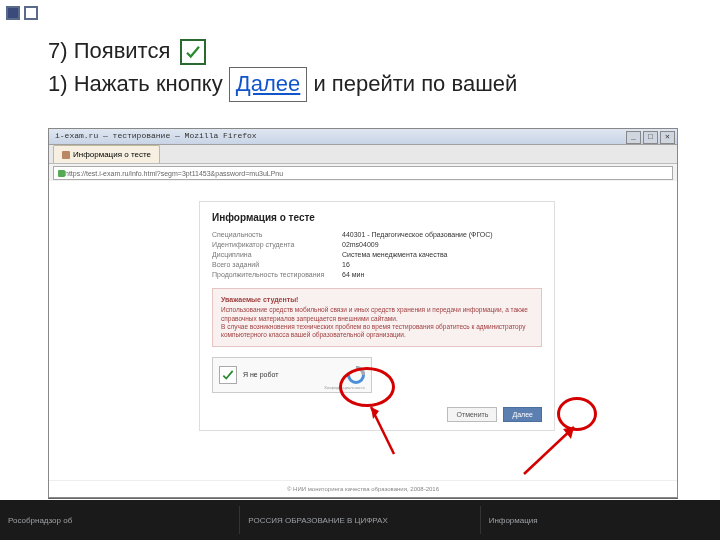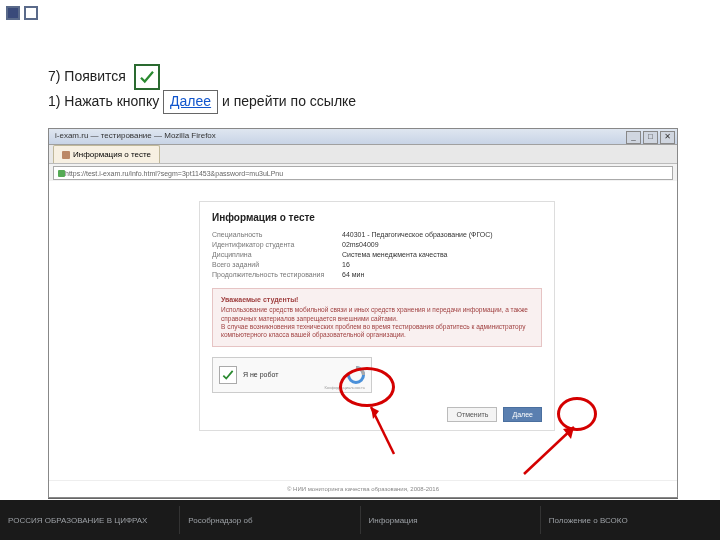--- a/index.html
+++ b/index.html
@@ -1,27 +1,27 @@
 <!DOCTYPE html>
 <html><head>
 <meta charset="utf-8">
 <style>
   body { margin:0; width:720px; height:540px; font-family:Arial,sans-serif; background:#fff; position:relative; overflow:hidden; }
   .top-decor { position:absolute; top:6px; left:6px; display:flex; gap:4px; }
   .sq { width:10px; height:10px; background:#fff; border:2px solid #5a6a8a; }
   .sq.filled { background:#3a4a7a; }
-  .instructions { position:absolute; top:64px; left:48px; right:48px; font-size:14px; color:#222; line-height:1.4; }
+  .instructions { position:absolute; top:36px; left:48px; right:48px; font-size:22px; color:#222; line-height:1.4; }
   .instructions p { margin:0; }
   .check-inline { display:inline-flex; align-items:center; justify-content:center; width:22px; height:22px; border:2px solid #2a6a30; vertical-align:middle; margin-left:4px; }
   .check-inline svg { width:18px; height:18px; }
   .link-inline { display:inline-block; border:1px solid #666; padding:1px 6px; }
   .link-inline span { color:#1155cc; text-decoration:underline; }
 
   .browser-frame { position:absolute; top:128px; left:48px; width:628px; height:368px; background:#e4e4e4; border:1px solid #888; box-shadow:0 1px 0 #666; }
-  .titlebar { height:16px; background:linear-gradient(#dfe6f0,#c8d4e6); border-bottom:1px solid #a0a0a0; position:relative; font-size:8px; color:#333; padding:2px 6px; box-sizing:border-box; }
+  .titlebar { height:16px; background:linear-gradient(#dfe6f0,#c8d4e6); border-bottom:1px solid #a0a0a0; position:relative; font-size:8px; color:#333; padding:2px 6px; box-sizing:border-box;font-family:Liberation Mono, monospace; }
   .win-btns { position:absolute; right:2px; top:2px; display:flex; gap:2px; }
   .win-btn { width:13px; height:11px; background:#d0d6e0; border:1px solid #888; font-size:8px; line-height:9px; text-align:center; }
   .tabbar { height:18px; background:#e8e8e8; border-bottom:1px solid #bbb; display:flex; align-items:end; padding-left:4px; }
   .tab { background:#f7f0e2; border:1px solid #c0b89a; border-bottom:none; height:15px; font-size:8px; padding:1px 8px; border-radius:2px 2px 0 0; display:flex; align-items:center; gap:3px; }
   .tab::before { content:""; width:8px; height:8px; background:#b86; border-radius:1px; }
   .urlbar { height:18px; background:#f2f2f2; border-bottom:1px solid #bbb; display:flex; align-items:center; padding:0 4px; gap:4px; }
   .url-input { flex:1; height:12px; background:#fff; border:1px solid #aaa; font-size:7px; color:#666; padding:0 4px; display:flex; align-items:center; overflow:hidden; white-space:nowrap; }
   .lock { width:7px; height:7px; background:#5a5; border-radius:1px; flex:none; }
 
   .page { position:absolute; top:52px; left:0; right:0; bottom:0; background:#fff; }
@@ -69,21 +69,21 @@
     <span>7) Появится</span>
     <span class="check-inline">
       <svg viewBox="0 0 24 24">
           <path d="M4 13 L9 18 L20 5" stroke="#2a8a30" stroke-width="3" fill="none"></path>
         </svg>
     </span>
   </p>
   <p>
     <span>1) Нажать кнопку</span>
     <span class="link-inline"><span>Далее</span></span>
-    <span>и перейти по ссылке</span>
+    <span>и перейти по вашей</span>
   </p>
 </div>
 
 <div class="browser-frame">
   <div class="titlebar">
     <span>i-exam.ru — тестирование — Mozilla Firefox</span>
     <div class="win-btns">
       <div class="win-btn">_</div>
       <div class="win-btn">□</div>
       <div class="win-btn">✕</div>
@@ -160,24 +160,21 @@
     <polygon points="12,8 20,12 14,20" fill="#d40000"></polygon>
   </svg>
   <svg class="arrow" style="left:470px; top:290px; width:70px; height:60px;" viewBox="0 0 70 60">
     <line x1="5" y1="55" x2="55" y2="8" stroke="#d40000" stroke-width="2.5"></line>
     <polygon points="55,8 44,10 52,20" fill="#d40000"></polygon>
   </svg>
 </div>
 
 <div class="bottom-strip">
   <div class="strip-cell">
-      <span>РОССИЯ ОБРАЗОВАНИЕ В ЦИФРАХ</span>
+      <span>Рособрнадзор об</span>
     </div>
   <div class="strip-cell">
-      <span>Рособрнадзор об</span>
+      <span>РОССИЯ ОБРАЗОВАНИЕ В ЦИФРАХ</span>
     </div>
   <div class="strip-cell">
       <span>Информация</span>
     </div>
-  <div class="strip-cell">
-      <span>Положение о ВСОКО</span>
-    </div>
 </div>
 
 </body></html>

